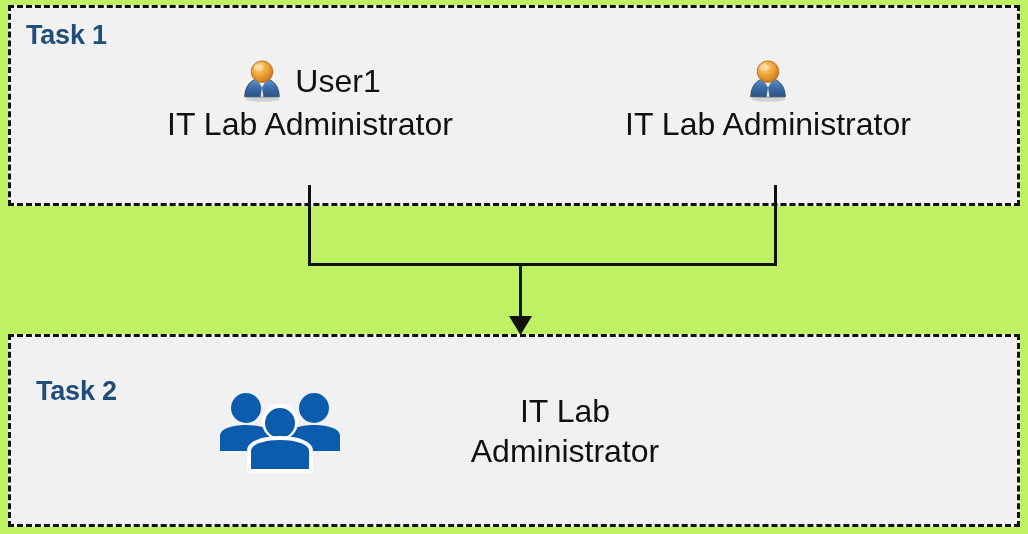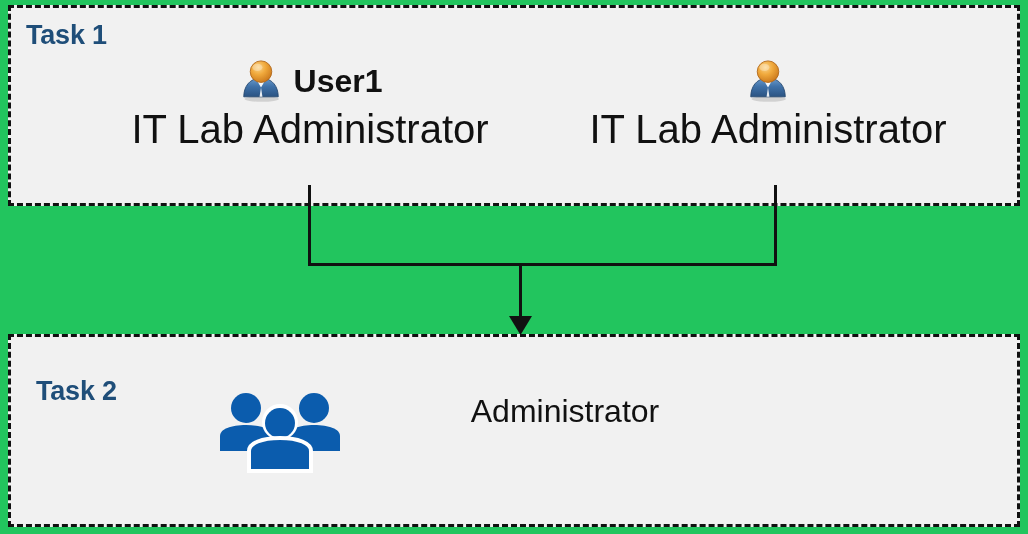--- a/index.html
+++ b/index.html
@@ -13,21 +13,21 @@
     position: relative;
     font-family: "Liberation Sans", sans-serif;
     overflow: hidden;
   }
 
   #canvas {
     position: absolute;
     left: 0; top: 0;
     width: 1028px;
     height: 534px;
-    background: #22c55e;
+    background: #bef264;
   }
 
   
   .task-box {
     position: absolute;
     box-sizing: border-box;
     background: #F1F1F1;
     border: 3px dashed #111111;
   }
   #task1-box {
@@ -69,24 +69,23 @@
     align-items: center;
     justify-content: center;
     gap: 10px;
     height: 48px;
   }
   .person-name {
     font-size: 32px;
     line-height: 1;
     color: #111111;
     white-space: nowrap;
-    font-weight: bold;
   }
   .person-role {
-    font-size: 40px;
+    font-size: 32px;
     line-height: 1.22;
     color: #111111;
     white-space: nowrap;
   }
 
   
   .avatar-user {
     width: 46px;
     height: 46px;
     flex: 0 0 auto;
@@ -204,16 +203,17 @@
 
     <circle cx="100" cy="19" r="15" fill="#0B5CAD"></circle>
     <path d="M74 62 L74 47 C74 40 85 36 100 36 C115 36 126 40 126 47 L126 62 Z" fill="#0B5CAD"></path>
 
     <circle cx="66" cy="33" r="18" fill="#FFFFFF"></circle>
     <circle cx="66" cy="34" r="15" fill="#0B5CAD"></circle>
     <path d="M35 82 L35 62 C35 54 48 49 66 49 C84 49 97 54 97 62 L97 82 Z" fill="#0B5CAD" stroke="#FFFFFF" stroke-width="4"></path>
   </svg>
 
   <div id="group-text">
+    <div>IT Lab</div>
     <div>Administrator</div>
   </div>
 
 </div>
 
 </body></html>

